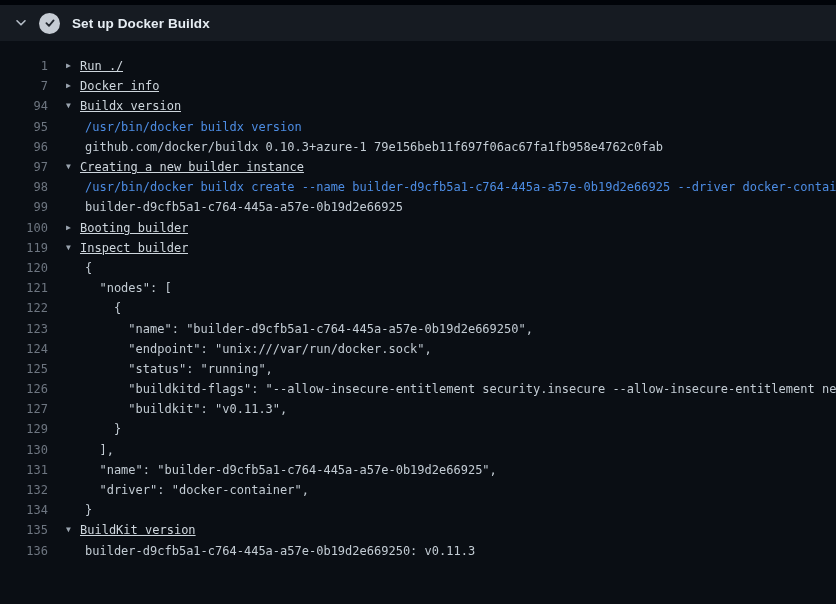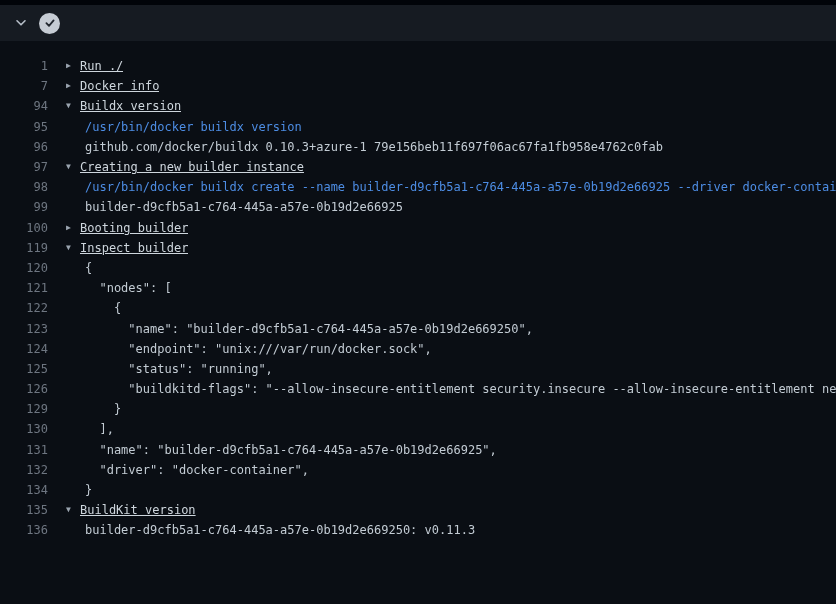--- a/index.html
+++ b/index.html
@@ -107,40 +107,42 @@
   <span class="chevron">
     <svg width="14" height="14" viewBox="0 0 14 14">
       <path d="M3 4.8 L7 8.8 L11 4.8" fill="none" stroke="#b6bec8" stroke-width="1.6" stroke-linecap="round" stroke-linejoin="round"></path>
     </svg>
   </span>
   <span class="status-circle">
     <svg width="12" height="12" viewBox="0 0 12 12">
       <path d="M2.4 6.2 L5 8.8 L9.6 3.4" fill="none" stroke="#21262e" stroke-width="1.8" stroke-linecap="round" stroke-linejoin="round"></path>
     </svg>
   </span>
+  <span class="step-title">Set up Docker Buildx</span>
 </div>
 
 <div class="log-area" id="log-area">
     <div class="row"><span class="ln">1</span><span class="content group"><span class="caret">▶</span><span class="group-label">Run ./</span></span></div>
     <div class="row"><span class="ln">7</span><span class="content group"><span class="caret">▶</span><span class="group-label">Docker info</span></span></div>
     <div class="row"><span class="ln">94</span><span class="content group"><span class="caret">▼</span><span class="group-label">Buildx version</span></span></div>
     <div class="row"><span class="ln">95</span><span class="content indented"><span class="t-command">/usr/bin/docker buildx version</span></span></div>
     <div class="row"><span class="ln">96</span><span class="content indented"><span class="t-output">github.com/docker/buildx 0.10.3+azure-1 79e156beb11f697f06ac67fa1fb958e4762c0fab</span></span></div>
     <div class="row"><span class="ln">97</span><span class="content group"><span class="caret">▼</span><span class="group-label">Creating a new builder instance</span></span></div>
     <div class="row"><span class="ln">98</span><span class="content indented"><span class="t-command">/usr/bin/docker buildx create --name builder-d9cfb5a1-c764-445a-a57e-0b19d2e66925 --driver docker-container --buildkitd-flags '--allow-insecure-entitlement security.insecure --allow-insecure-entitlement network.host'</span></span></div>
     <div class="row"><span class="ln">99</span><span class="content indented"><span class="t-output">builder-d9cfb5a1-c764-445a-a57e-0b19d2e66925</span></span></div>
     <div class="row"><span class="ln">100</span><span class="content group"><span class="caret">▶</span><span class="group-label">Booting builder</span></span></div>
     <div class="row"><span class="ln">119</span><span class="content group"><span class="caret">▼</span><span class="group-label">Inspect builder</span></span></div>
     <div class="row"><span class="ln">120</span><span class="content indented"><span class="t-output">{</span></span></div>
     <div class="row"><span class="ln">121</span><span class="content indented"><span class="t-output">  "nodes": [</span></span></div>
     <div class="row"><span class="ln">122</span><span class="content indented"><span class="t-output">    {</span></span></div>
     <div class="row"><span class="ln">123</span><span class="content indented"><span class="t-output">      "name": "builder-d9cfb5a1-c764-445a-a57e-0b19d2e669250",</span></span></div>
     <div class="row"><span class="ln">124</span><span class="content indented"><span class="t-output">      "endpoint": "unix:///var/run/docker.sock",</span></span></div>
     <div class="row"><span class="ln">125</span><span class="content indented"><span class="t-output">      "status": "running",</span></span></div>
     <div class="row"><span class="ln">126</span><span class="content indented"><span class="t-output">      "buildkitd-flags": "--allow-insecure-entitlement security.insecure --allow-insecure-entitlement network.host",</span></span></div>
+    <div class="row"><span class="ln">127</span><span class="content indented"><span class="t-output">      "buildkit": "v0.11.3",</span></span></div>
     <div class="row"><span class="ln">129</span><span class="content indented"><span class="t-output">    }</span></span></div>
     <div class="row"><span class="ln">130</span><span class="content indented"><span class="t-output">  ],</span></span></div>
     <div class="row"><span class="ln">131</span><span class="content indented"><span class="t-output">  "name": "builder-d9cfb5a1-c764-445a-a57e-0b19d2e66925",</span></span></div>
     <div class="row"><span class="ln">132</span><span class="content indented"><span class="t-output">  "driver": "docker-container",</span></span></div>
     <div class="row"><span class="ln">134</span><span class="content indented"><span class="t-output">}</span></span></div>
     <div class="row"><span class="ln">135</span><span class="content group"><span class="caret">▼</span><span class="group-label">BuildKit version</span></span></div>
     <div class="row"><span class="ln">136</span><span class="content indented"><span class="t-output">builder-d9cfb5a1-c764-445a-a57e-0b19d2e669250: v0.11.3</span></span></div>
   </div>
 
 </body></html>

